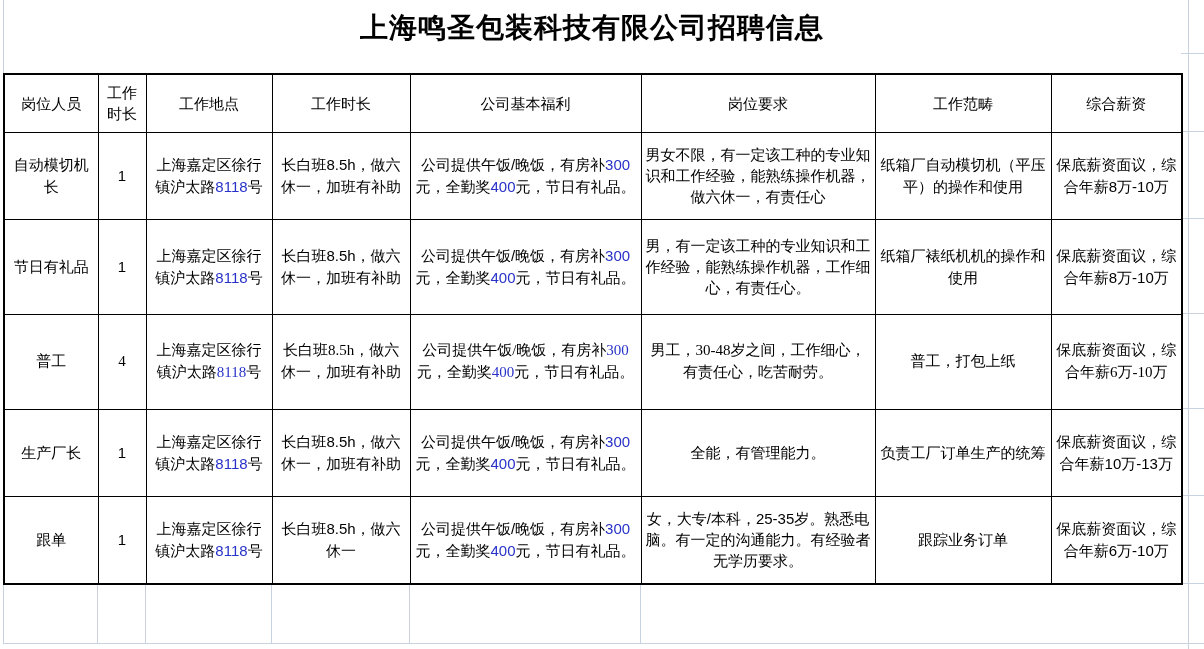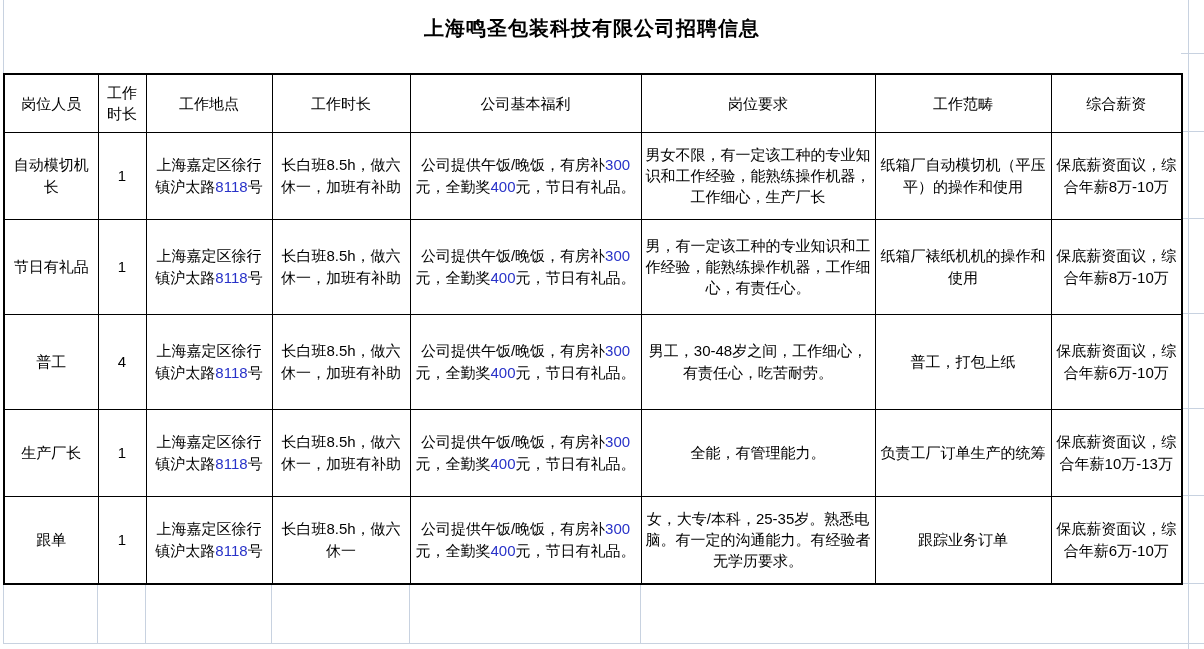--- a/index.html
+++ b/index.html
@@ -13,39 +13,39 @@
 
   
   .gl{position:absolute;background:var(--grid);}
   .gl.v{width:1px;}
   .gl.h{height:1px;}
 
   
   .title{
     position:absolute;left:3px;top:0;width:1178px;height:56px;
     display:flex;align-items:center;justify-content:center;
-    font-size:20px;font-weight:bold;letter-spacing:1px;
+    font-size:28px;font-weight:bold;letter-spacing:1px;
   }
 
   
   table.jobs{
     position:absolute;left:3px;top:73px;
     border-collapse:collapse;table-layout:fixed;
     width:1178px;border:2px solid var(--border);
   }
   table.jobs th,table.jobs td{
     border:1px solid var(--border);
     text-align:center;vertical-align:middle;
     font-size:15px;line-height:1.42;font-weight:normal;
     padding:2px 3px;overflow:hidden;
   }
   tr.hr{height:58px;}
   tr.r0{height:87px;}
   tr.r1{height:95px;}
-  tr.r2{height:95px;}
+  tr.r2{height:95px;font-family:Liberation Serif, serif;}
   tr.r3{height:87px;}
   tr.r4{height:88px;}
   td.c-pos{padding:2px 0;margin-top:23px;}
   td.c-loc{padding:2px 1px;font-size:14.8px;}
   .num{color:var(--digit_blue);}
 
   
   .footer{
     position:absolute;left:648px;top:583px;height:60px;
     display:flex;align-items:center;font-size:15px;white-space:nowrap;
@@ -97,21 +97,21 @@
       <th>岗位要求</th>
       <th>工作范畴</th>
       <th>综合薪资</th>
     </tr>
     <tr class="r0">
       <td class="c-pos">自动模切机长</td>
       <td>1</td>
       <td class="c-loc">上海嘉定区徐行镇沪太路<span class="num">8118</span>号</td>
       <td>长白班8.5h，做六休一，加班有补助</td>
       <td>公司提供午饭/晚饭，有房补<span class="num">300</span>元，全勤奖<span class="num">400</span>元，节日有礼品。</td>
-      <td>男女不限，有一定该工种的专业知识和工作经验，能熟练操作机器，工作细心，生产厂长</td>
+      <td>男女不限，有一定该工种的专业知识和工作经验，能熟练操作机器，做六休一，有责任心</td>
       <td>纸箱厂自动模切机（平压平）的操作和使用</td>
       <td>保底薪资面议，综合年薪8万-10万</td>
     </tr>
     <tr class="r1">
       <td class="c-pos">节日有礼品</td>
       <td>1</td>
       <td class="c-loc">上海嘉定区徐行镇沪太路<span class="num">8118</span>号</td>
       <td>长白班8.5h，做六休一，加班有补助</td>
       <td>公司提供午饭/晚饭，有房补<span class="num">300</span>元，全勤奖<span class="num">400</span>元，节日有礼品。</td>
       <td>男，有一定该工种的专业知识和工作经验，能熟练操作机器，工作细心，有责任心。</td>

